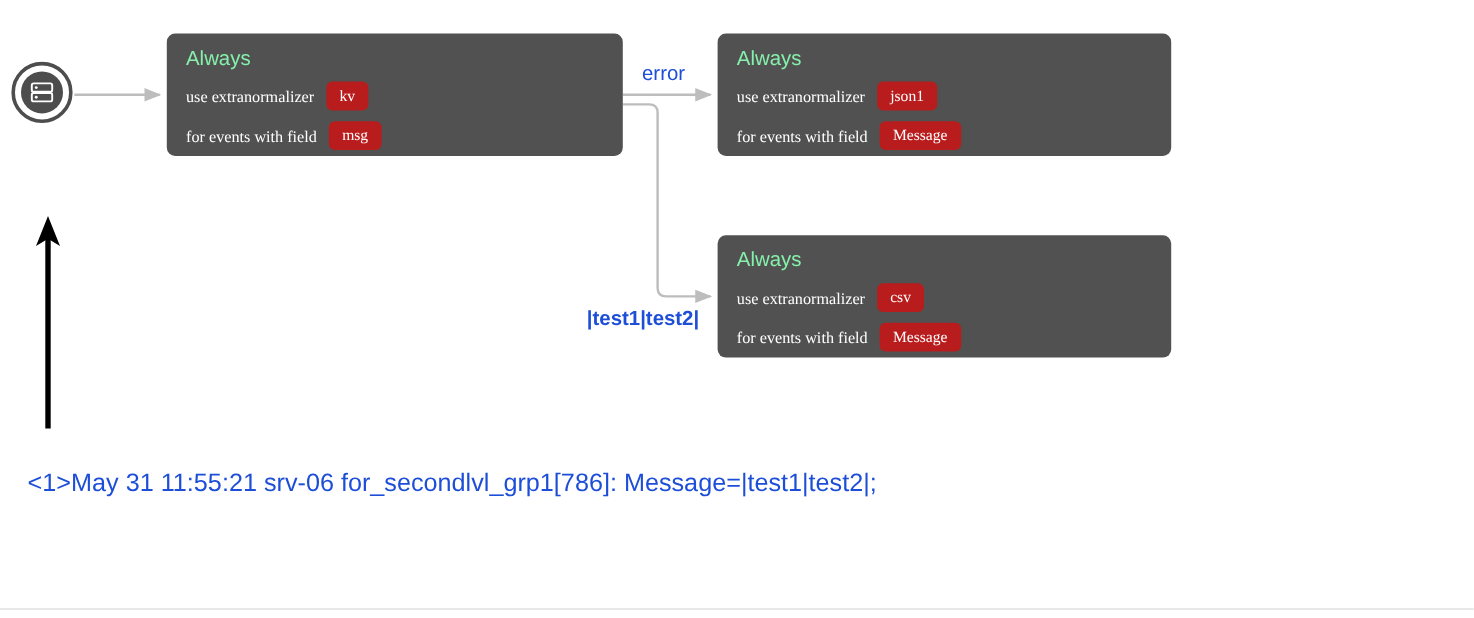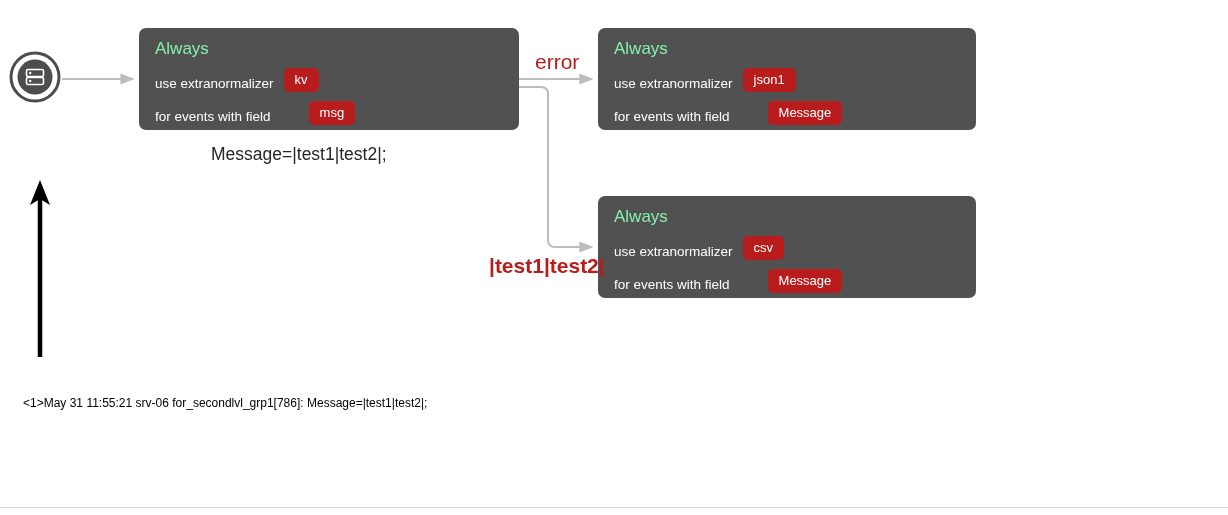--- a/index.html
+++ b/index.html
@@ -50,60 +50,61 @@
   }
   .rule-title {
     color: #86efac;
     font-size: 17px;
     line-height: 17px;
     margin-bottom: 11px;
     white-space: nowrap;
   }
   .rule-row {
     display: flex;
-    align-items: flex-end;
+    align-items: center;
     margin-bottom: 9px;
     white-space: nowrap;
+    font-family: Liberation Serif, serif;
   }
-  .rule-row:last-child { margin-bottom: 0; gap: 28px; }
+  .rule-row:last-child { margin-bottom: 0; }
   .rule-label {
     color: #ffffff;
     font-size: 13.5px;
     line-height: 17px;
   }
   .pill {
     background: #b91c1c;
     color: #ffffff;
     font-size: 13px;
     line-height: 16px;
     border-radius: 5px;
     padding: 4px 11px;
     margin-left: 10px;
     display: inline-block;
   }
 
   
   .edge-label {
     position: absolute;
-    color: #b91c1c;
-    font-size: 21px;
+    color: #1d4ed8;
+    font-size: 17px;
     line-height: 20px;
     white-space: nowrap;
   }
   .sample-label {
     position: absolute;
     color: #262626;
     font-size: 17.5px;
     line-height: 21px;
     white-space: nowrap;
   }
   .log-line {
     position: absolute;
-    color: #000000;
-    font-size: 12px;
+    color: #1d4ed8;
+    font-size: 21px;
     line-height: 22px;
     white-space: nowrap;
   }
 
   
   .divider {
     position: absolute;
     left: 0;
     top: 507px;
     width: 1228px;
@@ -179,19 +180,18 @@
     <div class="rule-row">
       <span class="rule-label">for events with field</span>
       <span class="pill">Message</span>
     </div>
   </div>
 
   <div class="edge-label" style="left:535px; top:52px;">error</div>
 
   <div class="edge-label" style="left:489px; top:256px;font-weight:bold;">|test1|test2|</div>
 
-  <div class="sample-label" style="left:211px; top:144px;">Message=|test1|test2|;</div>
 
   <div class="log-line" style="left:23px; top:392px;">&lt;1&gt;May 31 11:55:21 srv-06 for_secondlvl_grp1[786]: Message=|test1|test2|;</div>
 
   <div class="divider"></div>
 
 </div>
 
 </body></html>

